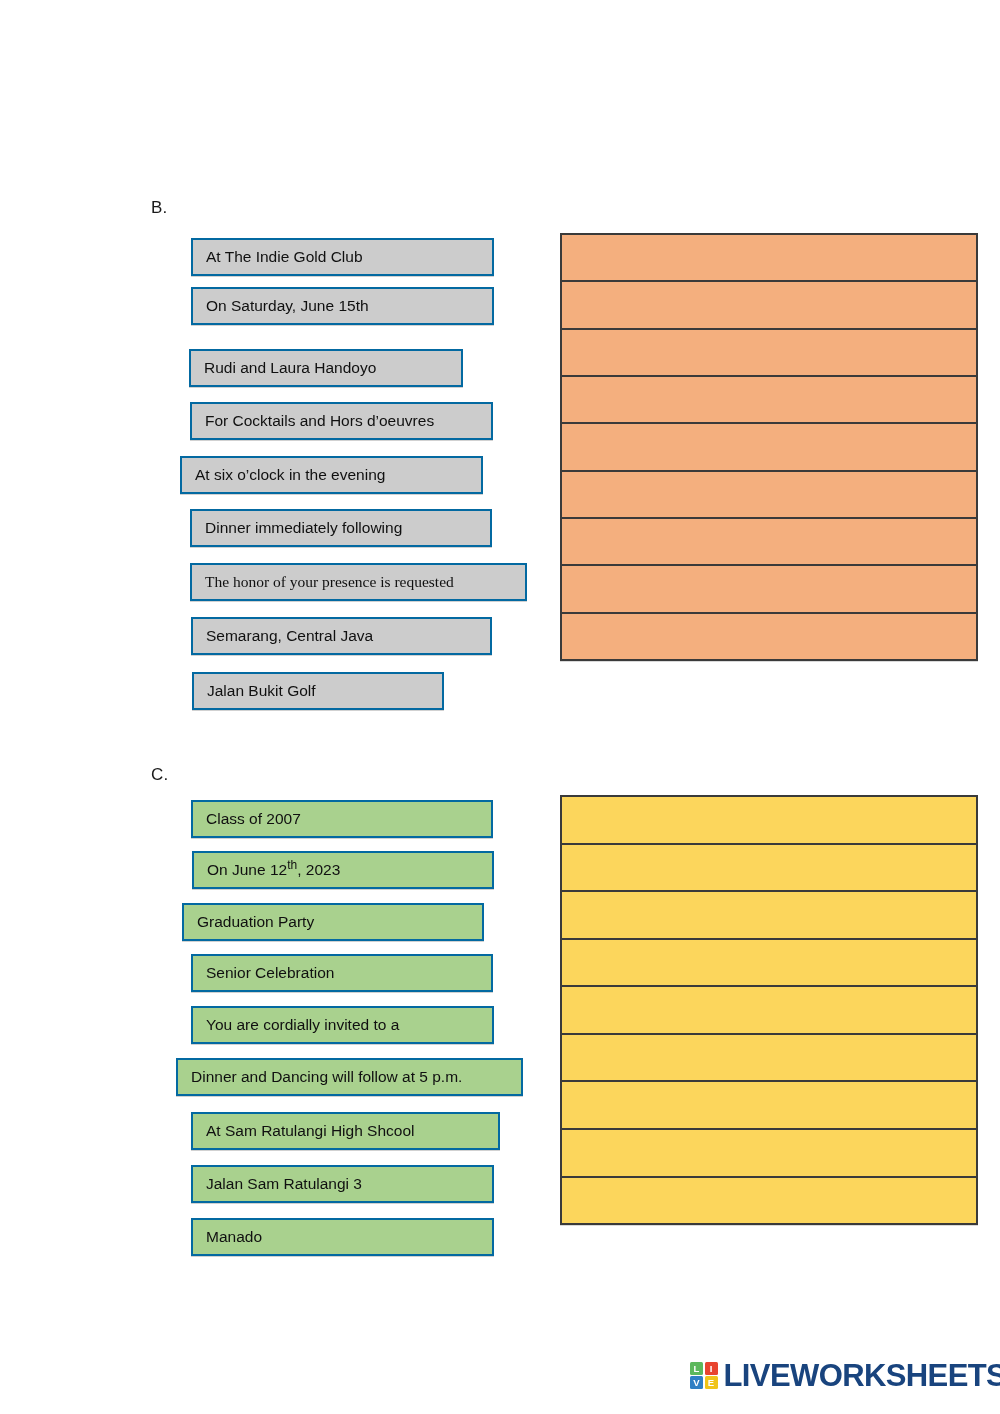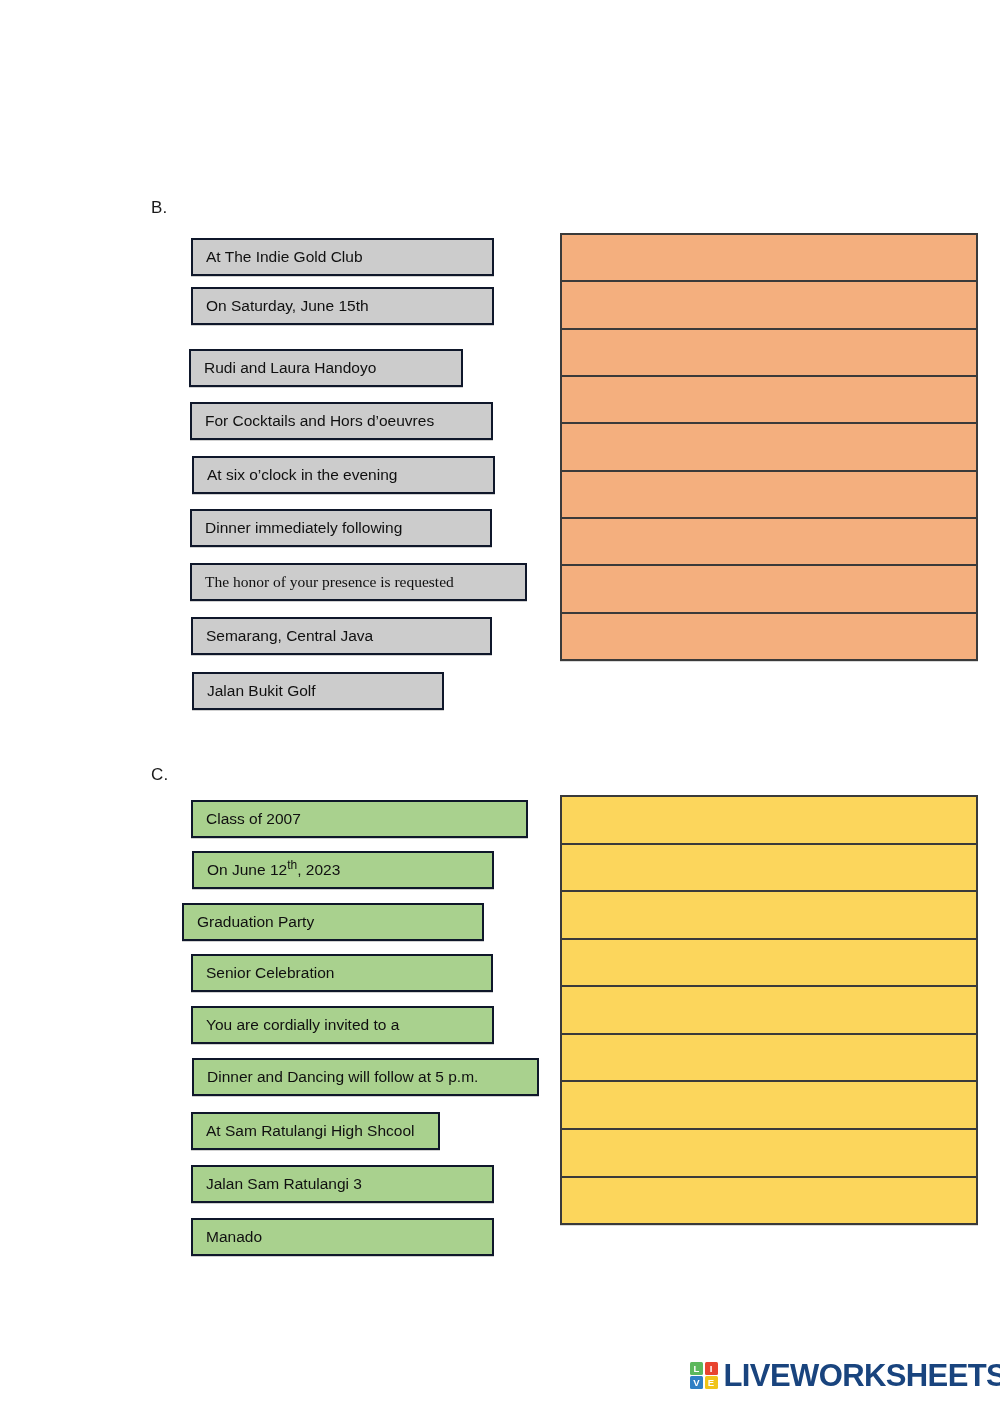--- a/index.html
+++ b/index.html
@@ -26,21 +26,21 @@
     position: absolute;
     font-size: 17px;
     color: #1a1a1a;
     letter-spacing: 0.2px;
   }
 
   
   .chip {
     position: absolute;
     box-sizing: border-box;
-    border: 2px solid #0f172a;
+    border: 2px solid #0369a1;
     height: 38px;
     display: flex;
     align-items: center;
     padding-left: 13px;
     font-size: 15.5px;
     line-height: 1;
     color: #101010;
     white-space: nowrap;
     box-shadow: 0 1px 0 rgba(0,0,0,0.18);
   }
@@ -115,21 +115,21 @@
   </div>
   <div class="chip gray" style="left: 191px; top: 287px; width: 303px; background: rgb(204, 204, 204);">
     <span>On Saturday, June 15th</span>
   </div>
   <div class="chip gray" style="left: 189px; top: 349px; width: 274px; background: rgb(204, 204, 204);">
     <span>Rudi and Laura Handoyo</span>
   </div>
   <div class="chip gray" style="left: 190px; top: 402px; width: 303px; background: rgb(204, 204, 204);">
     <span>For Cocktails and Hors d’oeuvres</span>
   </div>
-  <div class="chip gray" style="left: 192px; top: 456px; width: 303px; background: rgb(204, 204, 204);">
+  <div class="chip gray" style="left: 180px; top: 456px; width: 303px; background: rgb(204, 204, 204);">
     <span>At six o’clock in the evening</span>
   </div>
   <div class="chip gray" style="left: 190px; top: 509px; width: 302px; background: rgb(204, 204, 204);">
     <span>Dinner immediately following</span>
   </div>
   <div class="chip gray" style="left: 190px; top: 563px; width: 337px; background: rgb(204, 204, 204); font-family: Liberation Serif, serif;">
     <span>The honor of your presence is requested</span>
   </div>
   <div class="chip gray" style="left: 191px; top: 617px; width: 301px; background: rgb(204, 204, 204);">
     <span>Semarang, Central Java</span>
@@ -145,39 +145,39 @@
     <div class="drop-row"></div>
     <div class="drop-row"></div>
     <div class="drop-row"></div>
     <div class="drop-row"></div>
     <div class="drop-row"></div>
     <div class="drop-row"></div>
   </div>
 
   <div class="section-letter" style="left:151px; top:765px;">C.</div>
 
-  <div class="chip green" style="left: 191px; top: 800px; width: 337px; background: rgb(169, 209, 142);">
+  <div class="chip green" style="left: 191px; top: 800px; width: 302px; background: rgb(169, 209, 142);">
     <span>Class of 2007</span>
   </div>
   <div class="chip green" style="left: 192px; top: 851px; width: 302px; background: rgb(169, 209, 142);">
     <span><span>On June 12</span><sup>th</sup><span>, 2023</span></span>
   </div>
   <div class="chip green" style="left: 182px; top: 903px; width: 302px; background: rgb(169, 209, 142);">
     <span>Graduation Party</span>
   </div>
   <div class="chip green" style="left: 191px; top: 954px; width: 302px; background: rgb(169, 209, 142);">
     <span>Senior Celebration</span>
   </div>
   <div class="chip green" style="left: 191px; top: 1006px; width: 303px; background: rgb(169, 209, 142);">
     <span>You are cordially invited to a</span>
   </div>
-  <div class="chip green" style="left: 192px; top: 1058px; width: 347px; background: rgb(169, 209, 142);">
+  <div class="chip green" style="left: 176px; top: 1058px; width: 347px; background: rgb(169, 209, 142);">
     <span>Dinner and Dancing will follow at 5 p.m.</span>
   </div>
-  <div class="chip green" style="left: 191px; top: 1112px; width: 249px; background: rgb(169, 209, 142);">
+  <div class="chip green" style="left: 191px; top: 1112px; width: 309px; background: rgb(169, 209, 142);">
     <span>At Sam Ratulangi High Shcool</span>
   </div>
   <div class="chip green" style="left: 191px; top: 1165px; width: 303px; background: rgb(169, 209, 142); text-align: center;">
     <span>Jalan Sam Ratulangi 3</span>
   </div>
   <div class="chip green" style="left: 191px; top: 1218px; width: 303px; background: rgb(169, 209, 142);">
     <span>Manado</span>
   </div>
 
   <div class="panel yellow" style="left: 560px; top: 795px; width: 418px; height: 430px; background: rgb(252, 214, 92);">

